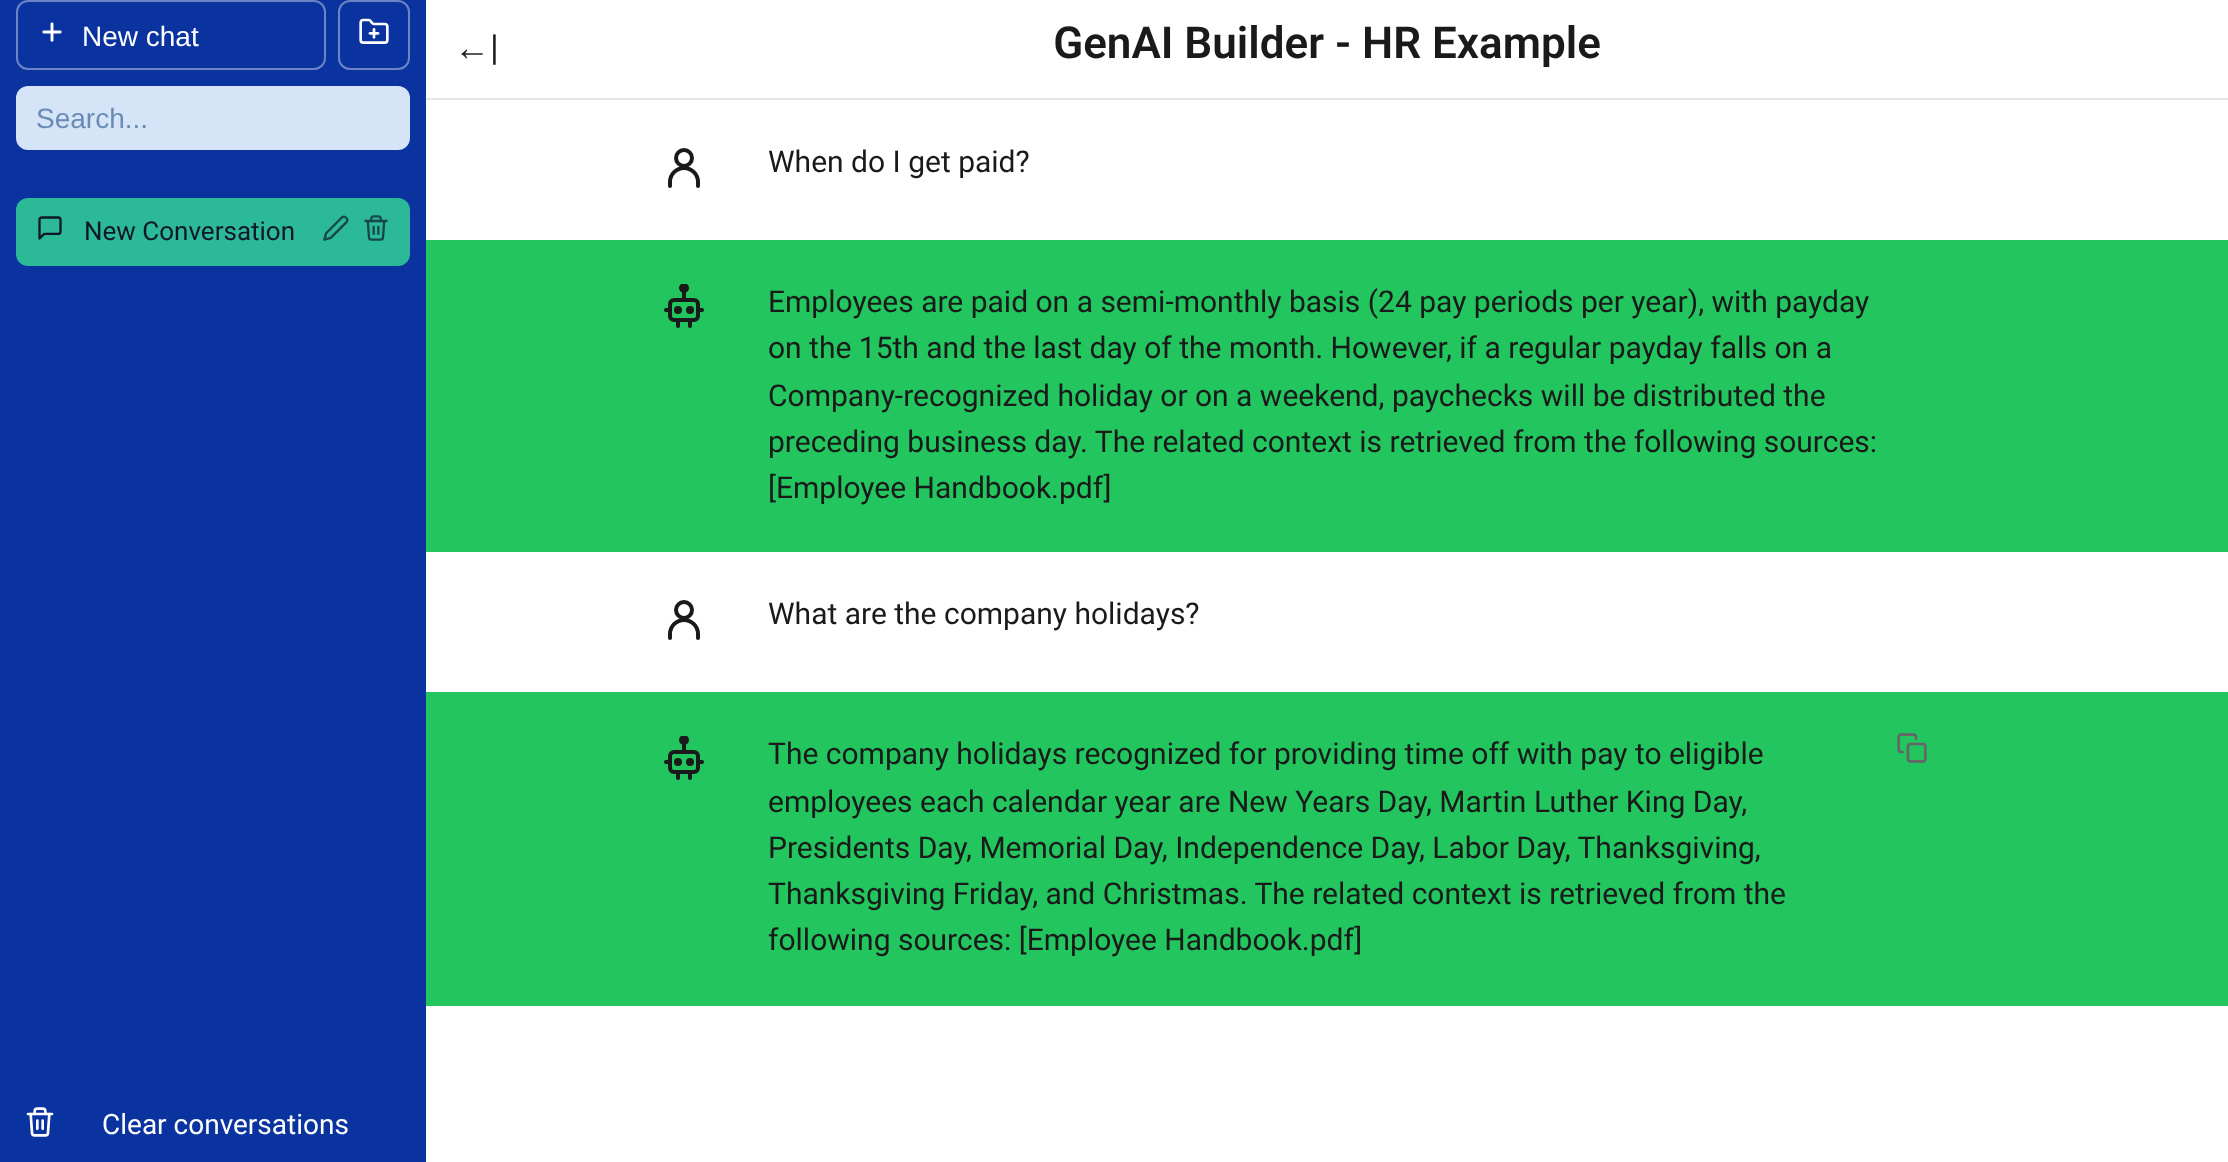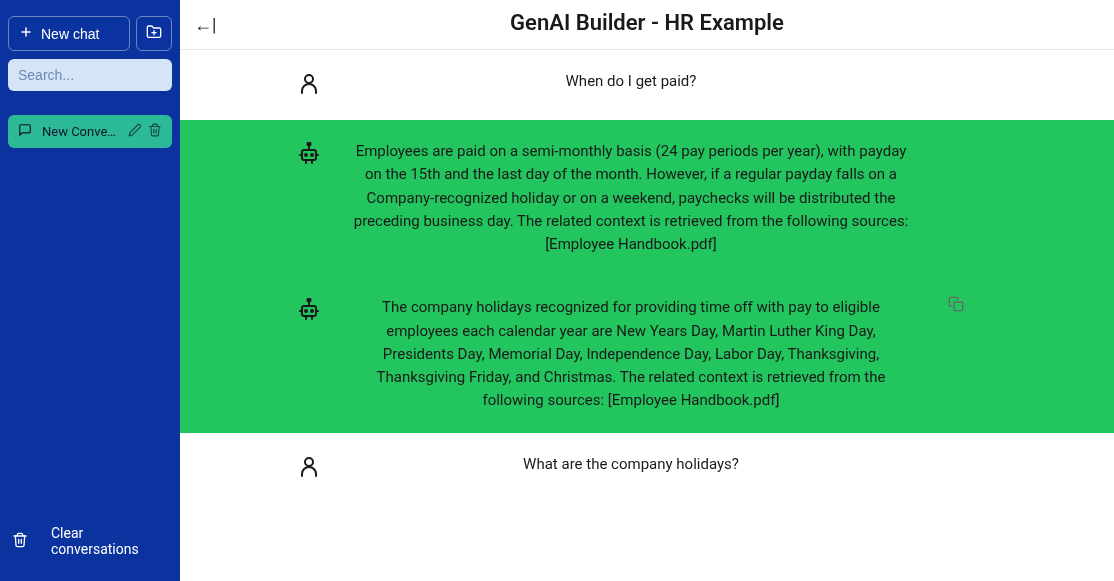--- a/index.html
+++ b/index.html
@@ -9,25 +9,25 @@
     }
     body {
       font-family: -apple-system, BlinkMacSystemFont, "Segoe UI", Roboto, Helvetica, Arial, sans-serif;
       width: 1114px;
       height: 581px;
       overflow: hidden;
       display: flex;
       background: #fff;
     }
     .sidebar {
-      width: 180px;
+      width: 213px;
       background: #0b33a0;
       display: flex;
       flex-direction: column;
-      padding: 16px 8px;
+      padding: 0 8px;
       flex-shrink: 0;
     }
     .sidebar-top {
       display: flex;
       gap: 6px;
       margin-bottom: 8px;
     }
     .new-chat-btn {
       flex: 1;
       background: transparent;
@@ -121,21 +121,20 @@
       border-bottom: 1px solid #e5e5e5;
     }
     .header-title {
       font-size: 22px;
       font-weight: 600;
       color: #1a1a1a;
     }
     .messages {
       flex: 1;
       overflow-y: auto;
-      text-align: center;
     }
     .message-row {
       padding: 20px 60px;
       display: flex;
       align-items: flex-start;
       gap: 28px;
     }
     .message-row.user {
       background: #fff;
     }
@@ -275,20 +274,32 @@
               <line x1="3" y1="13" x2="5" y2="13"></line>
               <line x1="19" y1="13" x2="21" y2="13"></line>
               <line x1="9" y1="18" x2="9" y2="21"></line>
               <line x1="15" y1="18" x2="15" y2="21"></line>
             </svg>
         </span>
       </div>
       <div class="message-text">Employees are paid on a semi-monthly basis (24 pay periods per year), with payday on the 15th and the last day of the month. However, if a regular payday falls on a Company-recognized holiday or on a weekend, paychecks will be distributed the preceding business day. The related context is retrieved from the following sources: [Employee Handbook.pdf]</div>
     </div>
 
+    <div class="message-row user">
+      <div class="avatar">
+        <span>
+          <svg viewBox="0 0 24 24" fill="none" stroke="#1a1a1a" stroke-width="2" stroke-linecap="round" stroke-linejoin="round">
+              <circle cx="12" cy="7" r="4"></circle>
+              <path d="M5 21v-2a7 7 0 0 1 14 0v2"></path>
+            </svg>
+        </span>
+      </div>
+      <div class="message-text">What are the company holidays?</div>
+    </div>
+
     <div class="message-row bot">
       <div class="avatar">
         <span>
           <svg viewBox="0 0 24 24" fill="none" stroke="#1a1a1a" stroke-width="2" stroke-linecap="round" stroke-linejoin="round">
               <rect x="5" y="8" width="14" height="10" rx="2"></rect>
               <circle cx="9" cy="13" r="1" fill="#1a1a1a"></circle>
               <circle cx="15" cy="13" r="1" fill="#1a1a1a"></circle>
               <line x1="12" y1="2" x2="12" y2="8"></line>
               <circle cx="12" cy="2" r="1.5"></circle>
               <line x1="3" y1="13" x2="5" y2="13"></line>
@@ -302,26 +313,14 @@
       <div class="copy-btn">
         <span>
           <svg width="16" height="16" viewBox="0 0 24 24" fill="none" stroke="currentColor" stroke-width="2" stroke-linecap="round" stroke-linejoin="round">
               <rect x="9" y="9" width="13" height="13" rx="2"></rect>
               <path d="M5 15H4a2 2 0 0 1-2-2V4a2 2 0 0 1 2-2h9a2 2 0 0 1 2 2v1"></path>
             </svg>
         </span>
       </div>
     </div>
 
-    <div class="message-row user">
-      <div class="avatar">
-        <span>
-          <svg viewBox="0 0 24 24" fill="none" stroke="#1a1a1a" stroke-width="2" stroke-linecap="round" stroke-linejoin="round">
-              <circle cx="12" cy="7" r="4"></circle>
-              <path d="M5 21v-2a7 7 0 0 1 14 0v2"></path>
-            </svg>
-        </span>
-      </div>
-      <div class="message-text">What are the company holidays?</div>
-    </div>
-
   </div>
 </div>
 
 </body></html>

